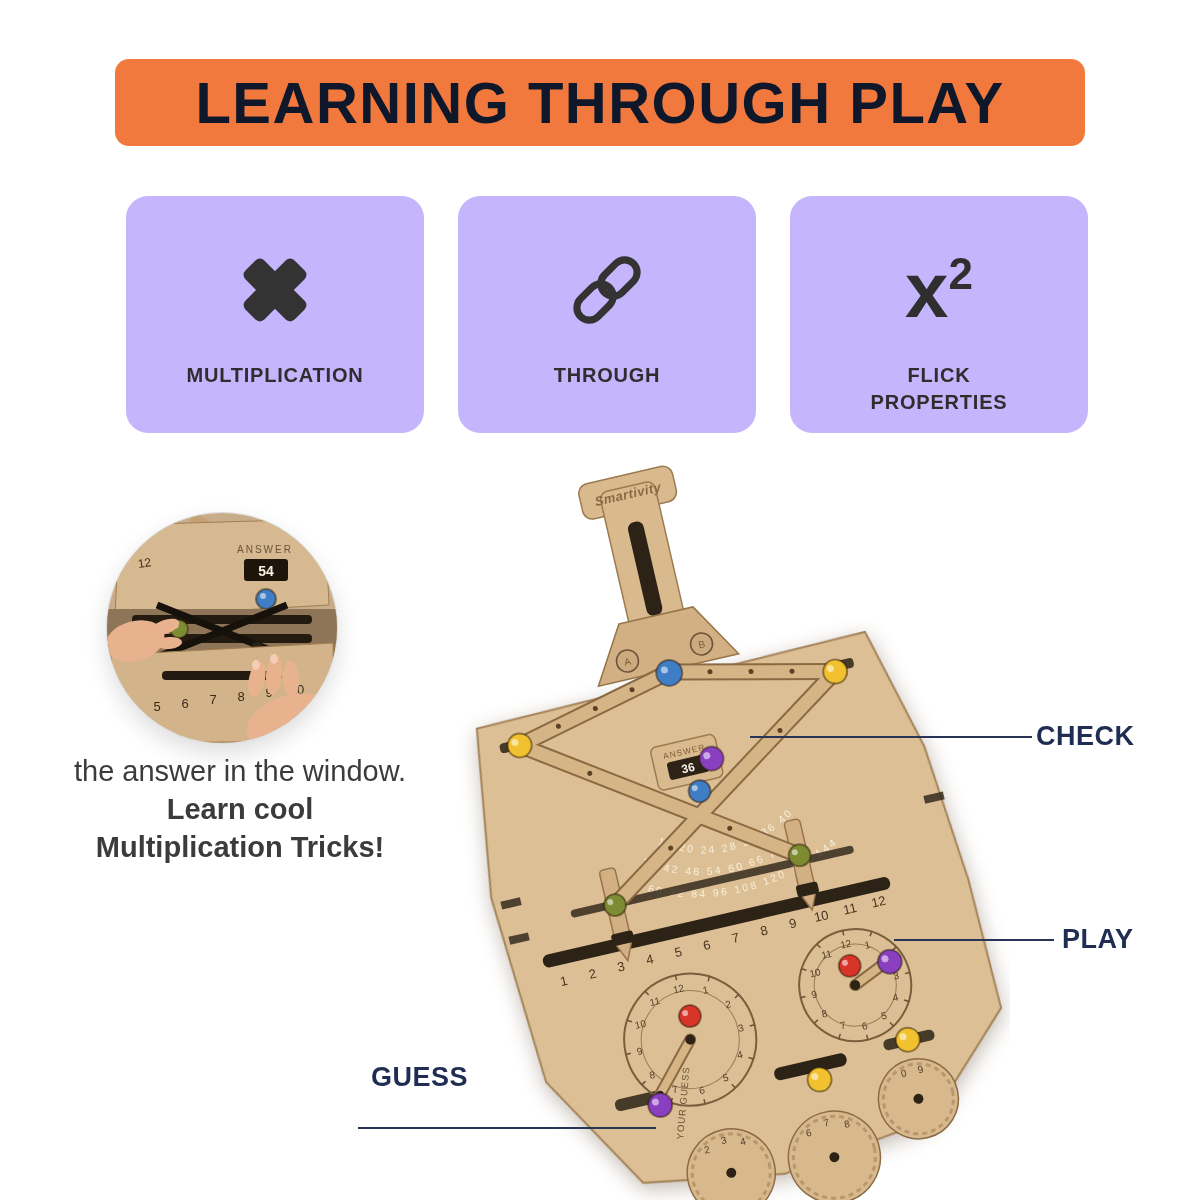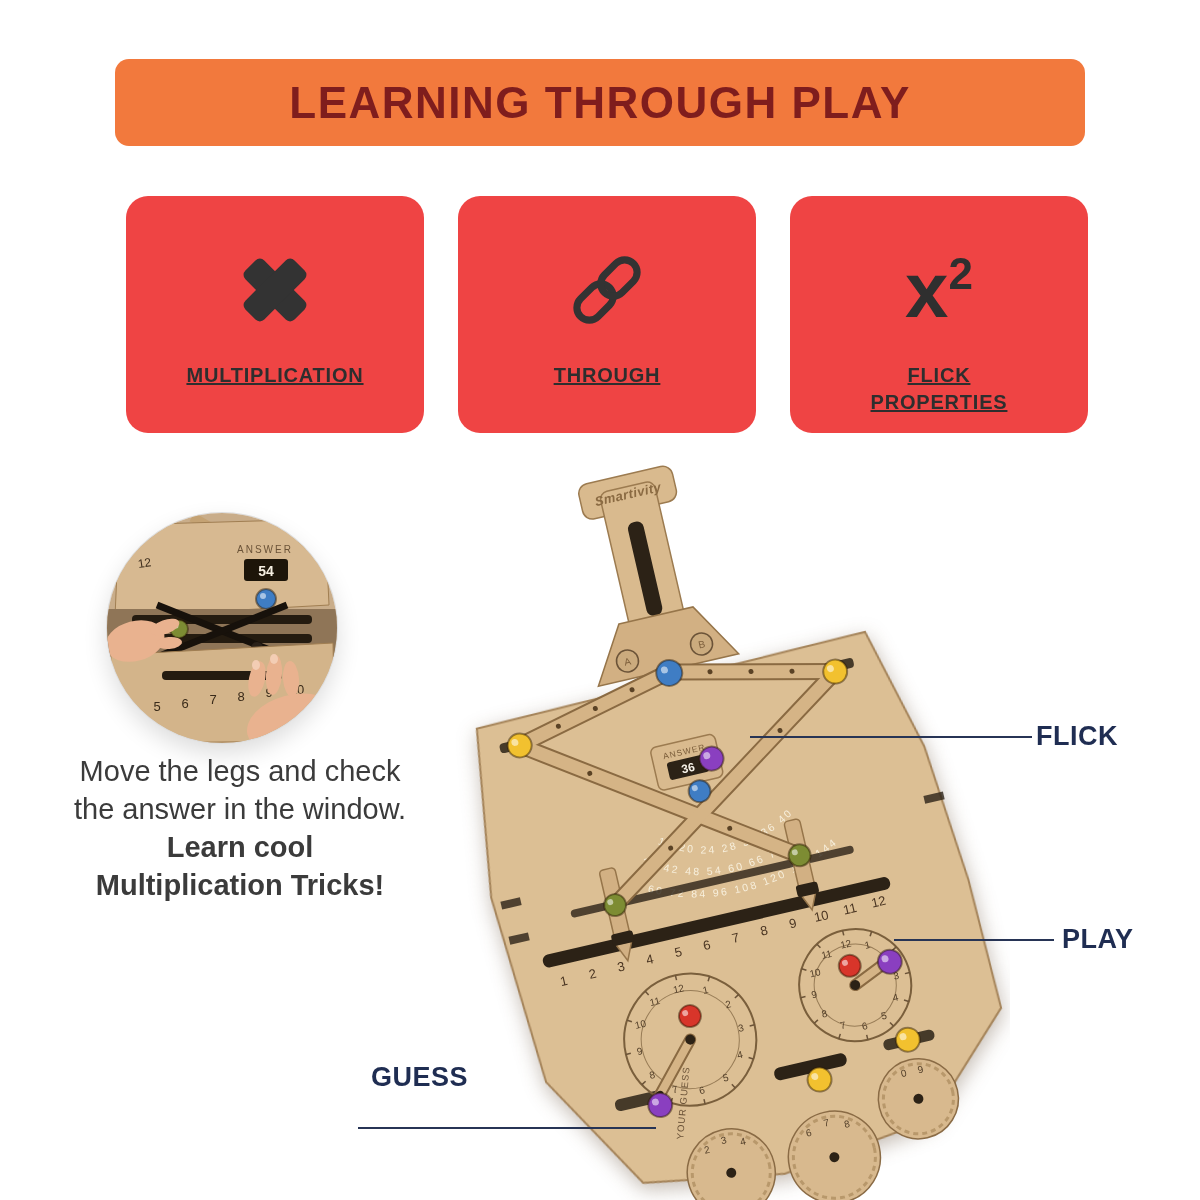--- a/index.html
+++ b/index.html
@@ -1,28 +1,28 @@
 <!DOCTYPE html>
 <html><head>
 <meta charset="utf-8">
 <style>
   html,body{margin:0;padding:0;background:#ffffff;font-family:"Liberation Sans",sans-serif;}
   #page{position:relative;width:1200px;height:1200px;background:#fff;overflow:hidden;}
 
   
   .banner{position:absolute;left:115px;top:59px;width:970px;height:87px;background:#f2793d;
     border-radius:14px;display:flex;align-items:center;justify-content:center;}
-  .banner-title{color:#7f1d1d;font-size:44px;font-weight:800;letter-spacing:1.5px;}
-
-  
-  .card{position:absolute;top:196px;width:298px;height:237px;background:#ef4444;border-radius:22px;
+  .banner-title{color:#0f172a;font-size:58px;font-weight:800;letter-spacing:1.5px;}
+
+  
+  .card{position:absolute;top:196px;width:298px;height:237px;background:#c4b5fd;border-radius:22px;
     display:flex;flex-direction:column;align-items:center;}
   .icon-wrap{height:120px;margin-top:34px;display:flex;align-items:center;justify-content:center;}
   .card-label{margin-top:12px;font-size:20px;font-weight:700;letter-spacing:.8px;color:#2e2e2e;
-    text-align:center;max-width:190px;line-height:27px;text-decoration:underline;}
+    text-align:center;max-width:190px;line-height:27px;}
   .xsq{font-size:78px;font-weight:800;color:#2f2f2f;line-height:1;}
   .xsq sup{font-size:44px;font-weight:800;vertical-align:28px;}
 
   
   .inset{position:absolute;left:107px;top:513px;width:230px;height:230px;border-radius:50%;
     overflow:hidden;box-shadow:0 0 0 1px #ddd,0 10px 24px rgba(0,0,0,.14);}
 
   
   .desc{position:absolute;left:40px;top:752px;width:400px;text-align:center;color:#3b3b3b;
     font-size:29px;line-height:38px;}
@@ -141,21 +141,20 @@
         <ellipse cx="150" cy="166" rx="8" ry="18" class="skin" transform="rotate(12 150 166)"></ellipse>
         <ellipse cx="167" cy="162" rx="8" ry="20" class="skin" transform="rotate(5 167 162)"></ellipse>
         <ellipse cx="184" cy="166" rx="8" ry="18" class="skin" transform="rotate(-4 184 166)"></ellipse>
         <ellipse cx="149" cy="152" rx="4" ry="5" fill="#f3cdb4"></ellipse>
         <ellipse cx="167" cy="146" rx="4" ry="5" fill="#f3cdb4"></ellipse>
       </g>
     </svg>
   </div>
 
   <div class="desc">
-    <div>Move the legs and check</div>
     <div>the answer in the window.</div>
     <div class="b">Learn cool</div>
     <div class="b">Multiplication Tricks!</div>
   </div>
 
   <svg class="toy" viewBox="0 0 650 817">
     <g transform="rotate(-13 300 250)">
 
       <g>
         <rect x="252" y="88" width="96" height="36" rx="10" class="wood"></rect>
@@ -387,21 +386,21 @@
           <circle cx="351" cy="717" r="3.5" class="pinhl"></circle>
         </g>
       <g>
           <circle cx="194" cy="710" r="12" class="pinrim" fill="#8a3fc0"></circle>
           <circle cx="190" cy="706" r="3.5" class="pinhl"></circle>
         </g>
     </g>
   </svg>
 
   <div class="callout-line" style="left:750px;top:736px;width:282px"></div>
-  <div class="callout-label" style="left:1036px;top:721px">FLICK</div>
+  <div class="callout-label" style="left:1036px;top:721px">CHECK</div>
 
   <div class="callout-line" style="left:894px;top:939px;width:160px"></div>
   <div class="callout-label" style="left:1062px;top:924px">PLAY</div>
 
   <div class="callout-label" style="left:371px;top:1062px">GUESS</div>
   <div class="callout-line" style="left:358px;top:1127px;width:298px"></div>
 
 </div>
 
 </body></html>

